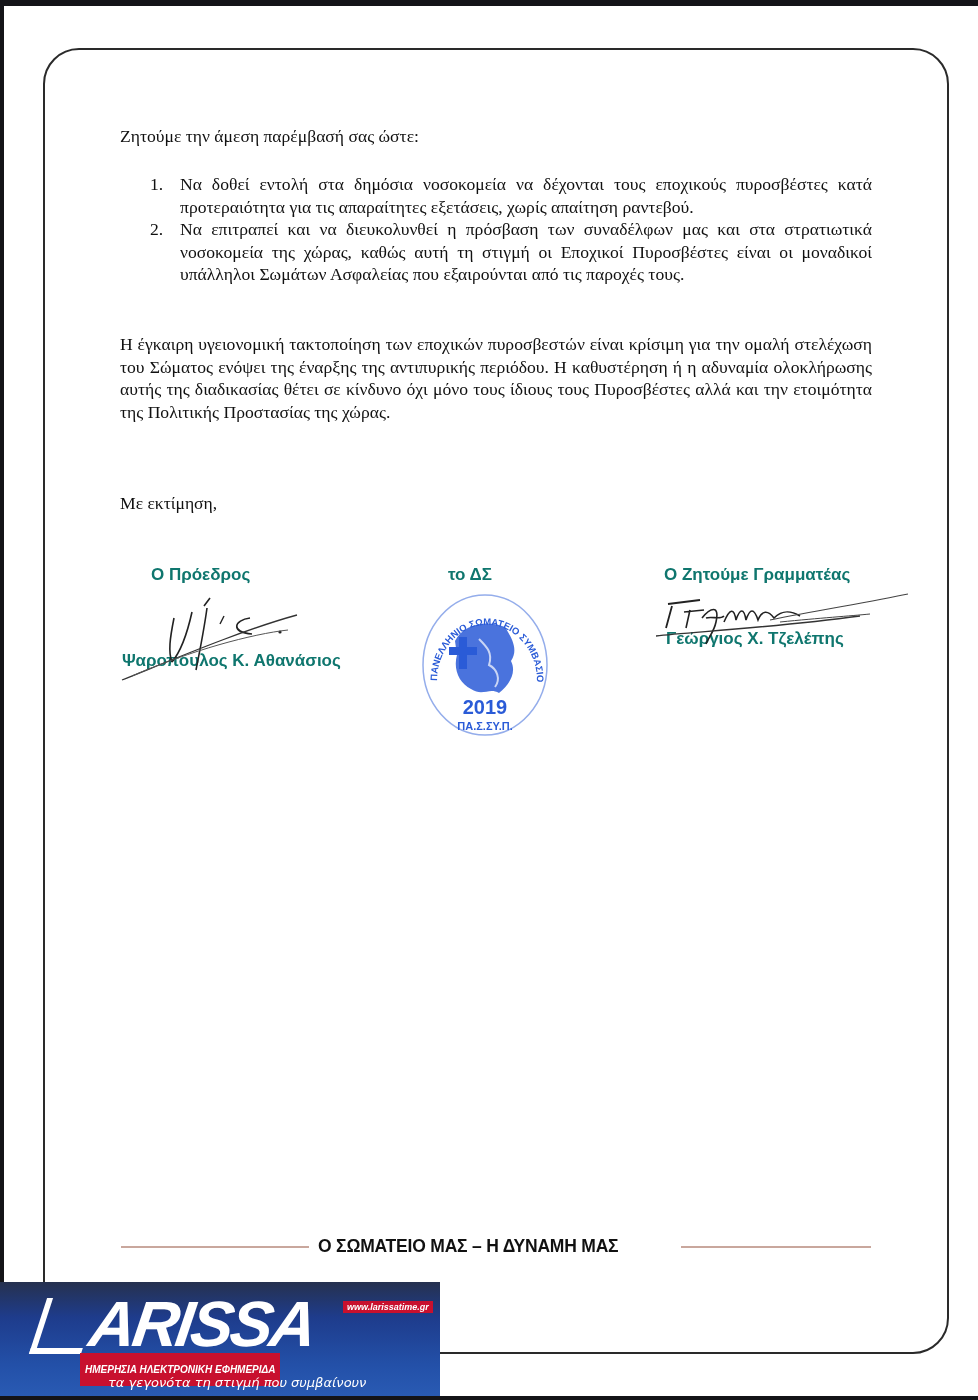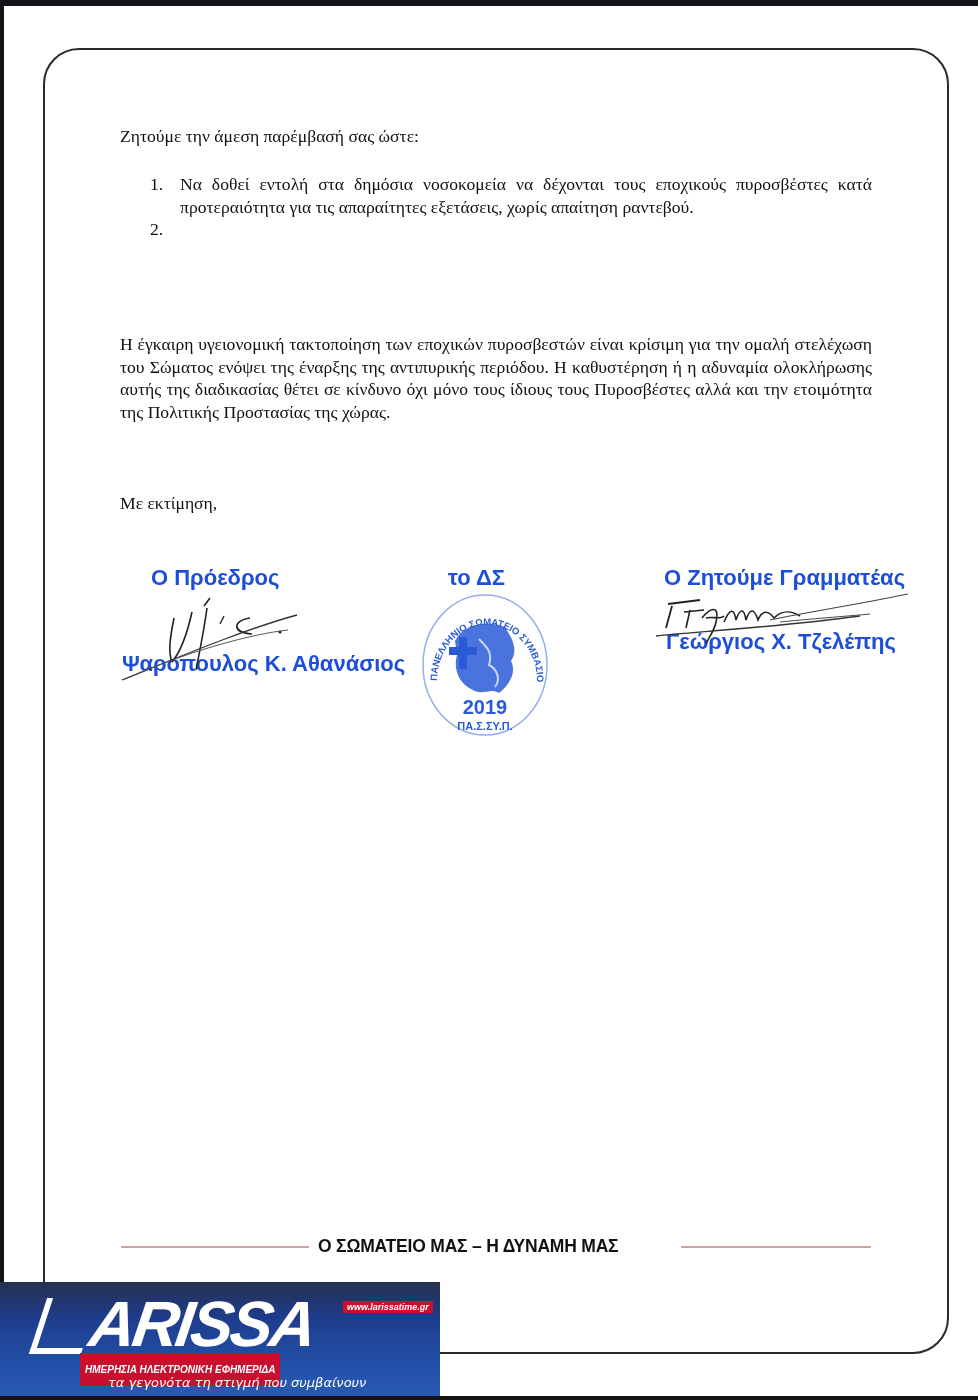--- a/index.html
+++ b/index.html
@@ -18,21 +18,21 @@
     .text { position: absolute; font-size: 17.6px; line-height: 22.6px; color: #111; }
     .intro { left: 120px; top: 125px; }
     .list { position: absolute; left: 120px; top: 173px; width: 752px; }
     .list-item { position: relative; padding-left: 60px; font-size: 17.6px; line-height: 22.6px; text-align: justify; text-align-last: left; }
     .list-num { position: absolute; left: 30px; top: 0; }
     .para { left: 120px; top: 333px; width: 752px; text-align: justify; text-align-last: left; }
     .closing { left: 120px; top: 492px; }
 
     .sig-title, .sig-name {
       position: absolute; font-family: "Liberation Sans", "DejaVu Sans", sans-serif;
-      font-weight: bold; font-size: 22px; color: #1d4ed8; white-space: nowrap;
+      font-weight: bold; font-size: 17px; color: #0f766e; white-space: nowrap;
     }
     .sig-title.left { left: 151px; top: 565px; }
     .sig-title.mid { left: 448px; top: 565px; }
     .sig-title.right { left: 664px; top: 565px; }
     .sig-name.left { left: 122px; top: 651px; }
     .sig-name.right { left: 666px; top: 629px; }
 
     .signature { position: absolute; }
     .sig-left-svg { left: 112px; top: 590px; width: 200px; height: 100px; }
     .sig-right-svg { left: 650px; top: 588px; width: 260px; height: 60px; }
@@ -91,20 +91,21 @@
 
 <div class="text intro">Ζητούμε την άμεση παρέμβασή σας ώστε:</div>
 
 <div class="list">
   <div class="list-item">
     <span class="list-num">1.</span>
     <span>Να δοθεί εντολή στα δημόσια νοσοκομεία να δέχονται τους εποχικούς πυροσβέστες κατά προτεραιότητα για τις απαραίτητες εξετάσεις, χωρίς απαίτηση ραντεβού.</span>
   </div>
   <div class="list-item">
     <span class="list-num">2.</span>
+    <span>Να επιτραπεί και να διευκολυνθεί η πρόσβαση των συναδέλφων μας και στα στρατιωτικά νοσοκομεία της χώρας, καθώς αυτή τη στιγμή οι Εποχικοί Πυροσβέστες είναι οι μοναδικοί υπάλληλοι Σωμάτων Ασφαλείας που εξαιρούνται από τις παροχές τους.</span>
   </div>
 </div>
 
 <div class="text para">Η έγκαιρη υγειονομική τακτοποίηση των εποχικών πυροσβεστών είναι κρίσιμη για την ομαλή στελέχωση του Σώματος ενόψει της έναρξης της αντιπυρικής περιόδου. Η καθυστέρηση ή η αδυναμία ολοκλήρωσης αυτής της διαδικασίας θέτει σε κίνδυνο όχι μόνο τους ίδιους τους Πυροσβέστες αλλά και την ετοιμότητα της Πολιτικής Προστασίας της χώρας.</div>
 
 <div class="text closing">Με εκτίμηση,</div>
 
 <div class="sig-title left">Ο Πρόεδρος</div>
 <div class="sig-title mid">το ΔΣ</div>
 <div class="sig-title right">Ο Ζητούμε Γραμματέας</div>

